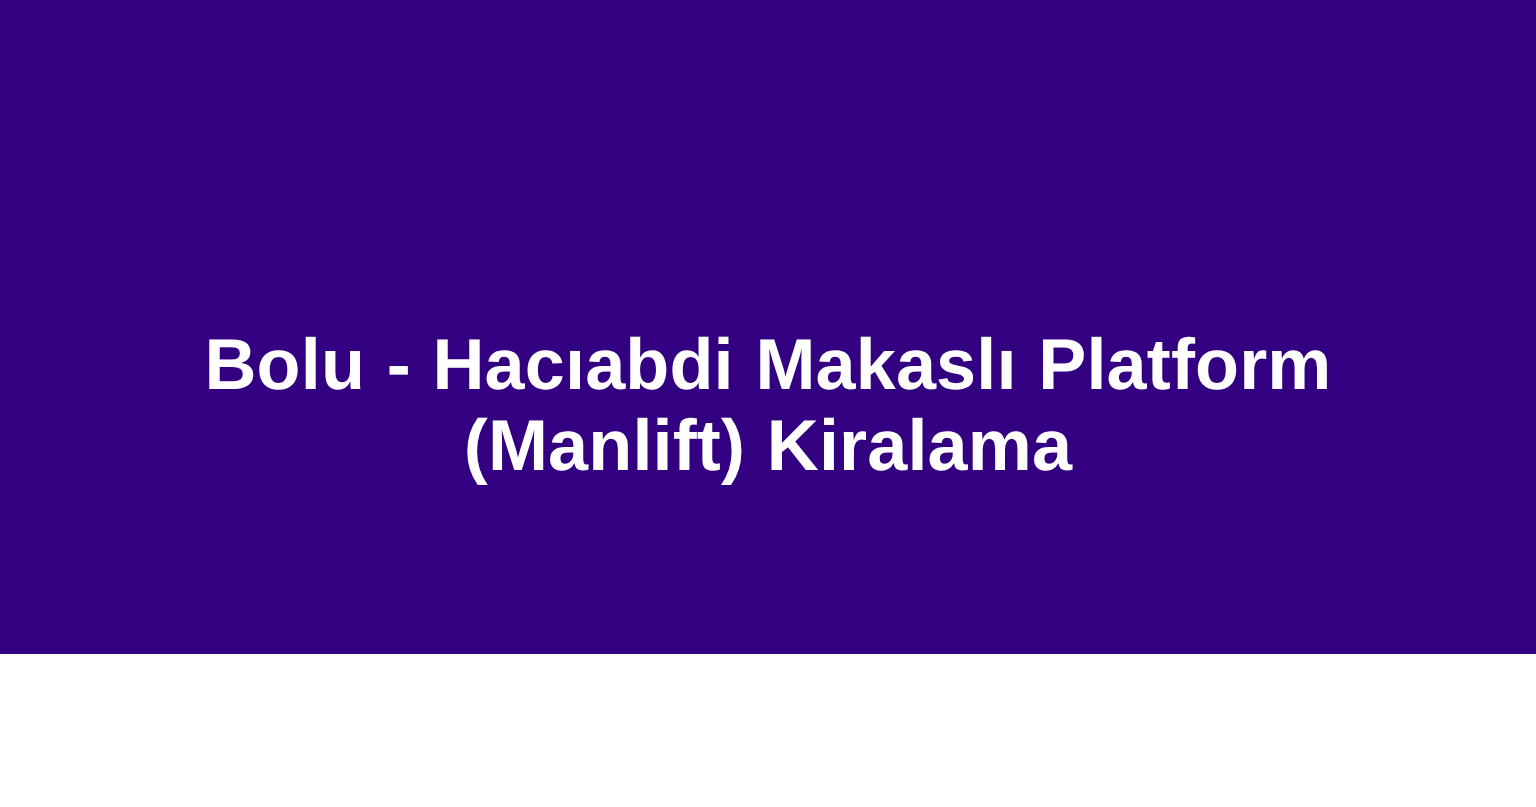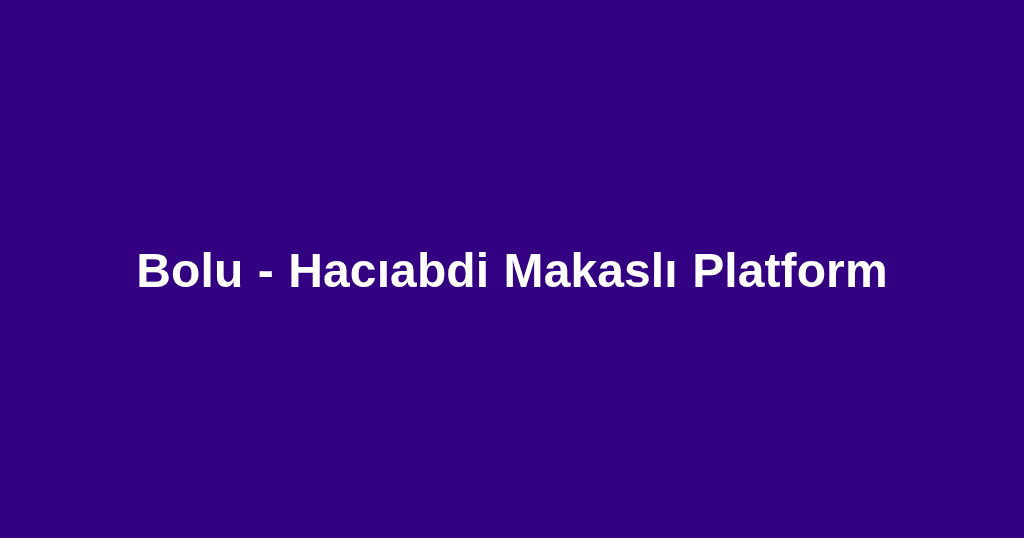--- a/index.html
+++ b/index.html
@@ -14,21 +14,21 @@
     overflow: hidden;
     font-family: "Liberation Sans", sans-serif;
     -webkit-font-smoothing: antialiased;
   }
 
   
   .banner {
     position: relative;
     box-sizing: border-box;
     width: 1024px;
-    height: 538px;
+    height: 436px;
     background: #320080;               
     display: flex;
     align-items: center;
     justify-content: center;
     overflow: hidden;
   }
 
   
   .hero-copy {
     position: absolute;
@@ -60,16 +60,17 @@
 </style>
 </head>
 <body>
 
 <div class="banner">
 
   <div class="hero-copy">
 
     <h1 class="hero-title">
       <span class="title-line">Bolu - Hacıabdi Makaslı Platform</span>
+      <span class="title-line">(Manlift) Kiralama</span>
     </h1>
 
   </div>
 </div>
 
 </body></html>

